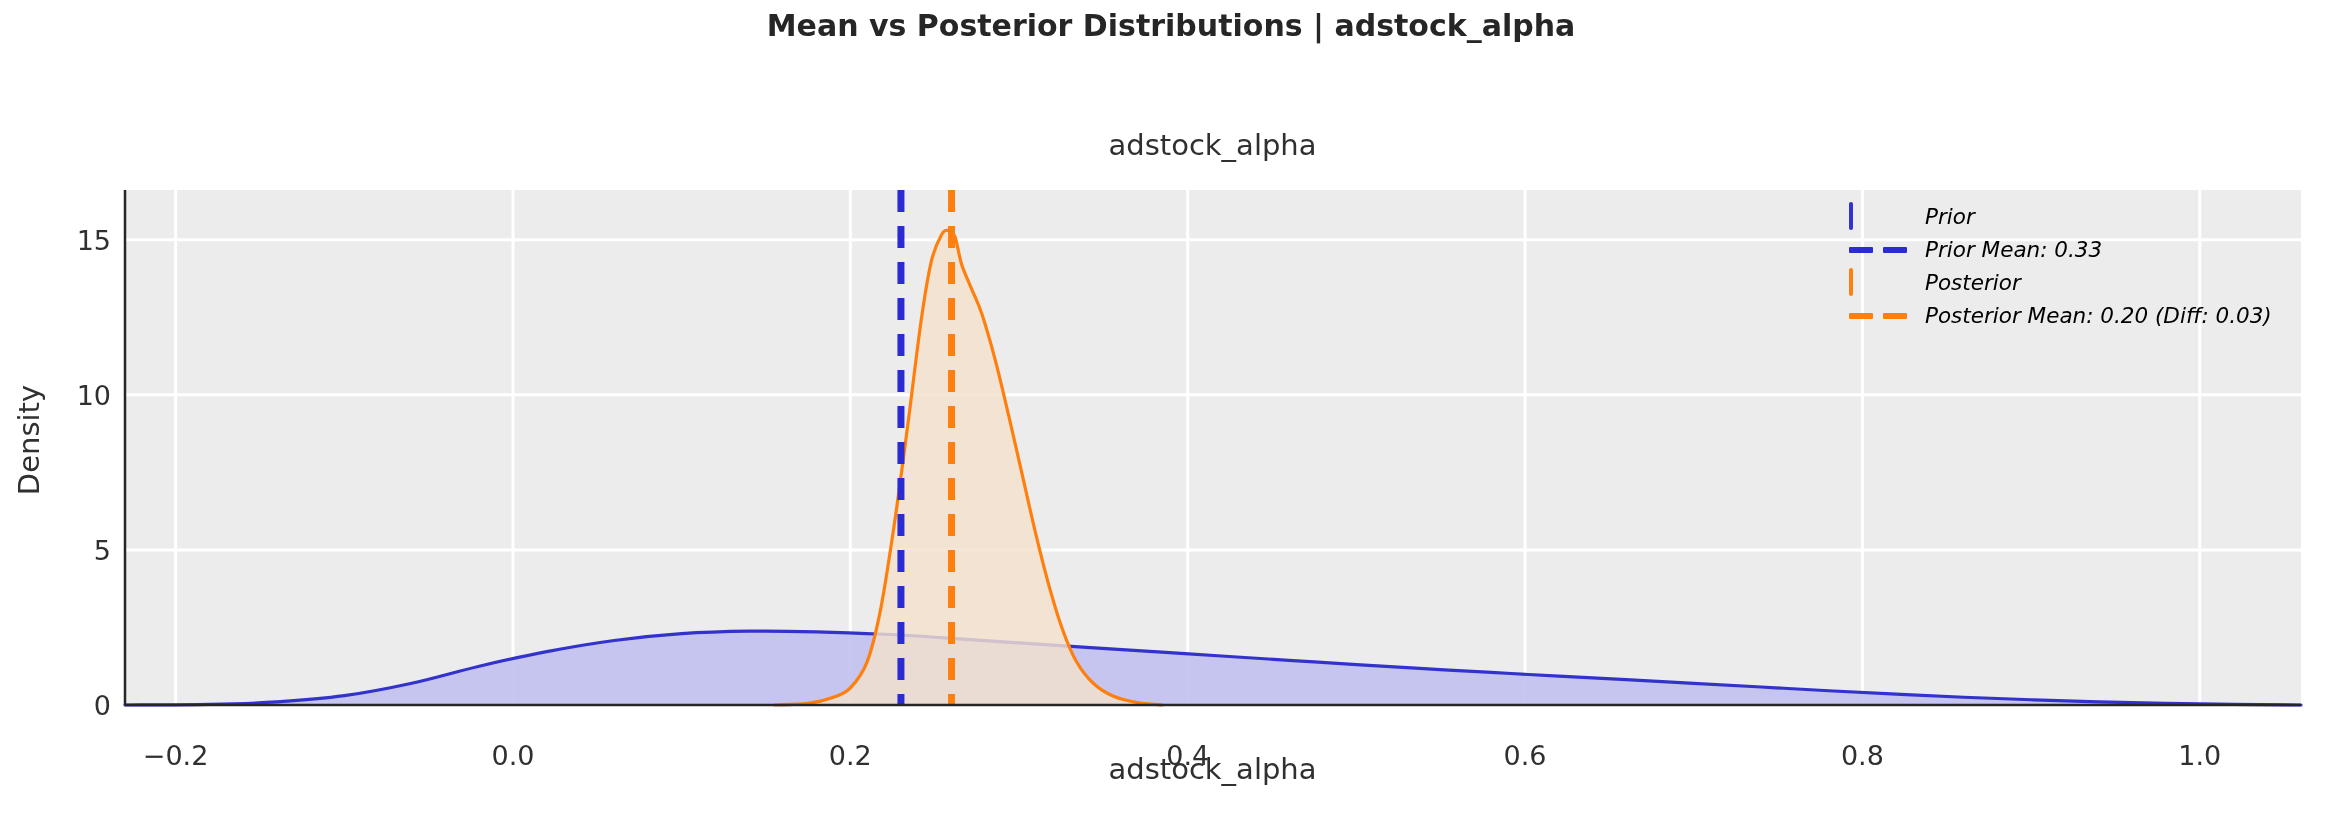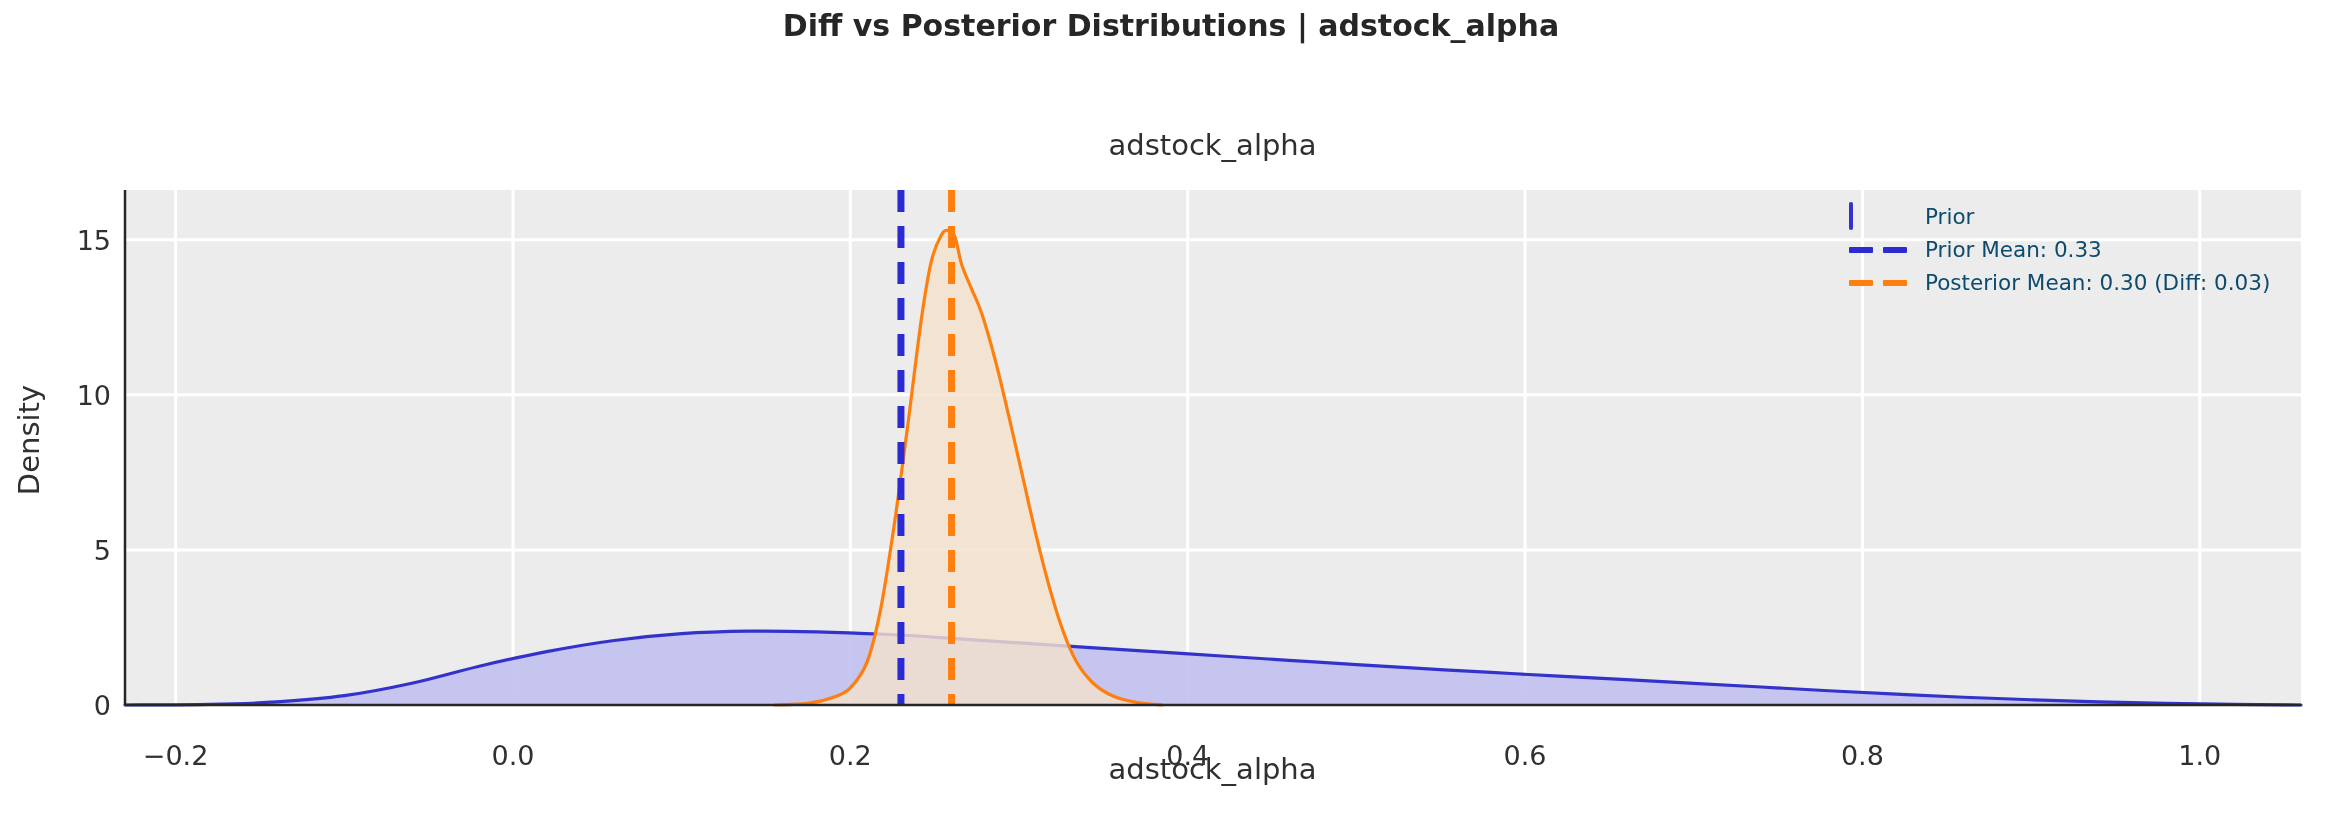--- a/index.html
+++ b/index.html
@@ -39,28 +39,28 @@
   }
   .legend-row{display:flex;align-items:center;height:33px;}
   .legend-key{width:62px;height:26px;margin-right:14px;position:relative;flex:0 0 auto;}
   .swatch{width:56px;height:24px;border-radius:2px;box-sizing:border-box;}
   .swatch.prior{background:#c3c3ef;border:2.5px solid #3333cc;}
   .swatch.posterior{background:#f5e3d2;border:2.5px solid #ff7f0e;}
   .dashline{position:absolute;top:10px;left:0;width:62px;height:6px;}
   .dashline i{position:absolute;top:0;height:6px;border-radius:1px;display:block;}
   .dashline.prior i{background:#2b2bd4;}
   .dashline.posterior i{background:#ff7f0e;}
-  .legend-label{white-space:nowrap;font-size:21.5px;color:#0c4a6e;line-height:1;}
+  .legend-label{white-space:nowrap;font-size:21.5px;color:#000000;line-height:1;font-style:italic;}
 </style>
 </head>
 <body>
 
 <div class="figure">
 
-  <div class="fig-title">Diff vs Posterior Distributions | adstock_alpha</div>
+  <div class="fig-title">Mean vs Posterior Distributions | adstock_alpha</div>
   <div class="axes-title">adstock_alpha</div>
   <div class="xlabel">adstock_alpha</div>
   <div class="ylabel-wrap">
     <div class="ylabel">Density</div>
   </div>
 
   <svg class="plot" id="plot-svg">
       <rect x="125" y="190" width="2176" height="515" fill="#ececec"></rect>
       <g>
         <line x1="175.6046511627907" y1="190" x2="175.6046511627907" y2="705" stroke="#ffffff" stroke-width="3"></line>
@@ -110,22 +110,28 @@
       <span class="legend-key">
         <span class="dashline prior">
             <i style="left:0;width:24px;"></i>
             <i style="left:34px;width:24px;"></i>
           </span>
       </span>
       <span class="legend-label">Prior Mean: 0.33</span>
     </div>
     <div class="legend-row">
       <span class="legend-key">
+        <span class="swatch posterior"></span>
+      </span>
+      <span class="legend-label">Posterior</span>
+    </div>
+    <div class="legend-row">
+      <span class="legend-key">
         <span class="dashline posterior">
             <i style="left:0;width:24px;"></i>
             <i style="left:34px;width:24px;"></i>
           </span>
       </span>
-      <span class="legend-label">Posterior Mean: 0.30 (Diff: 0.03)</span>
+      <span class="legend-label">Posterior Mean: 0.20 (Diff: 0.03)</span>
     </div>
   </div>
 
 </div>
 
 </body></html>

